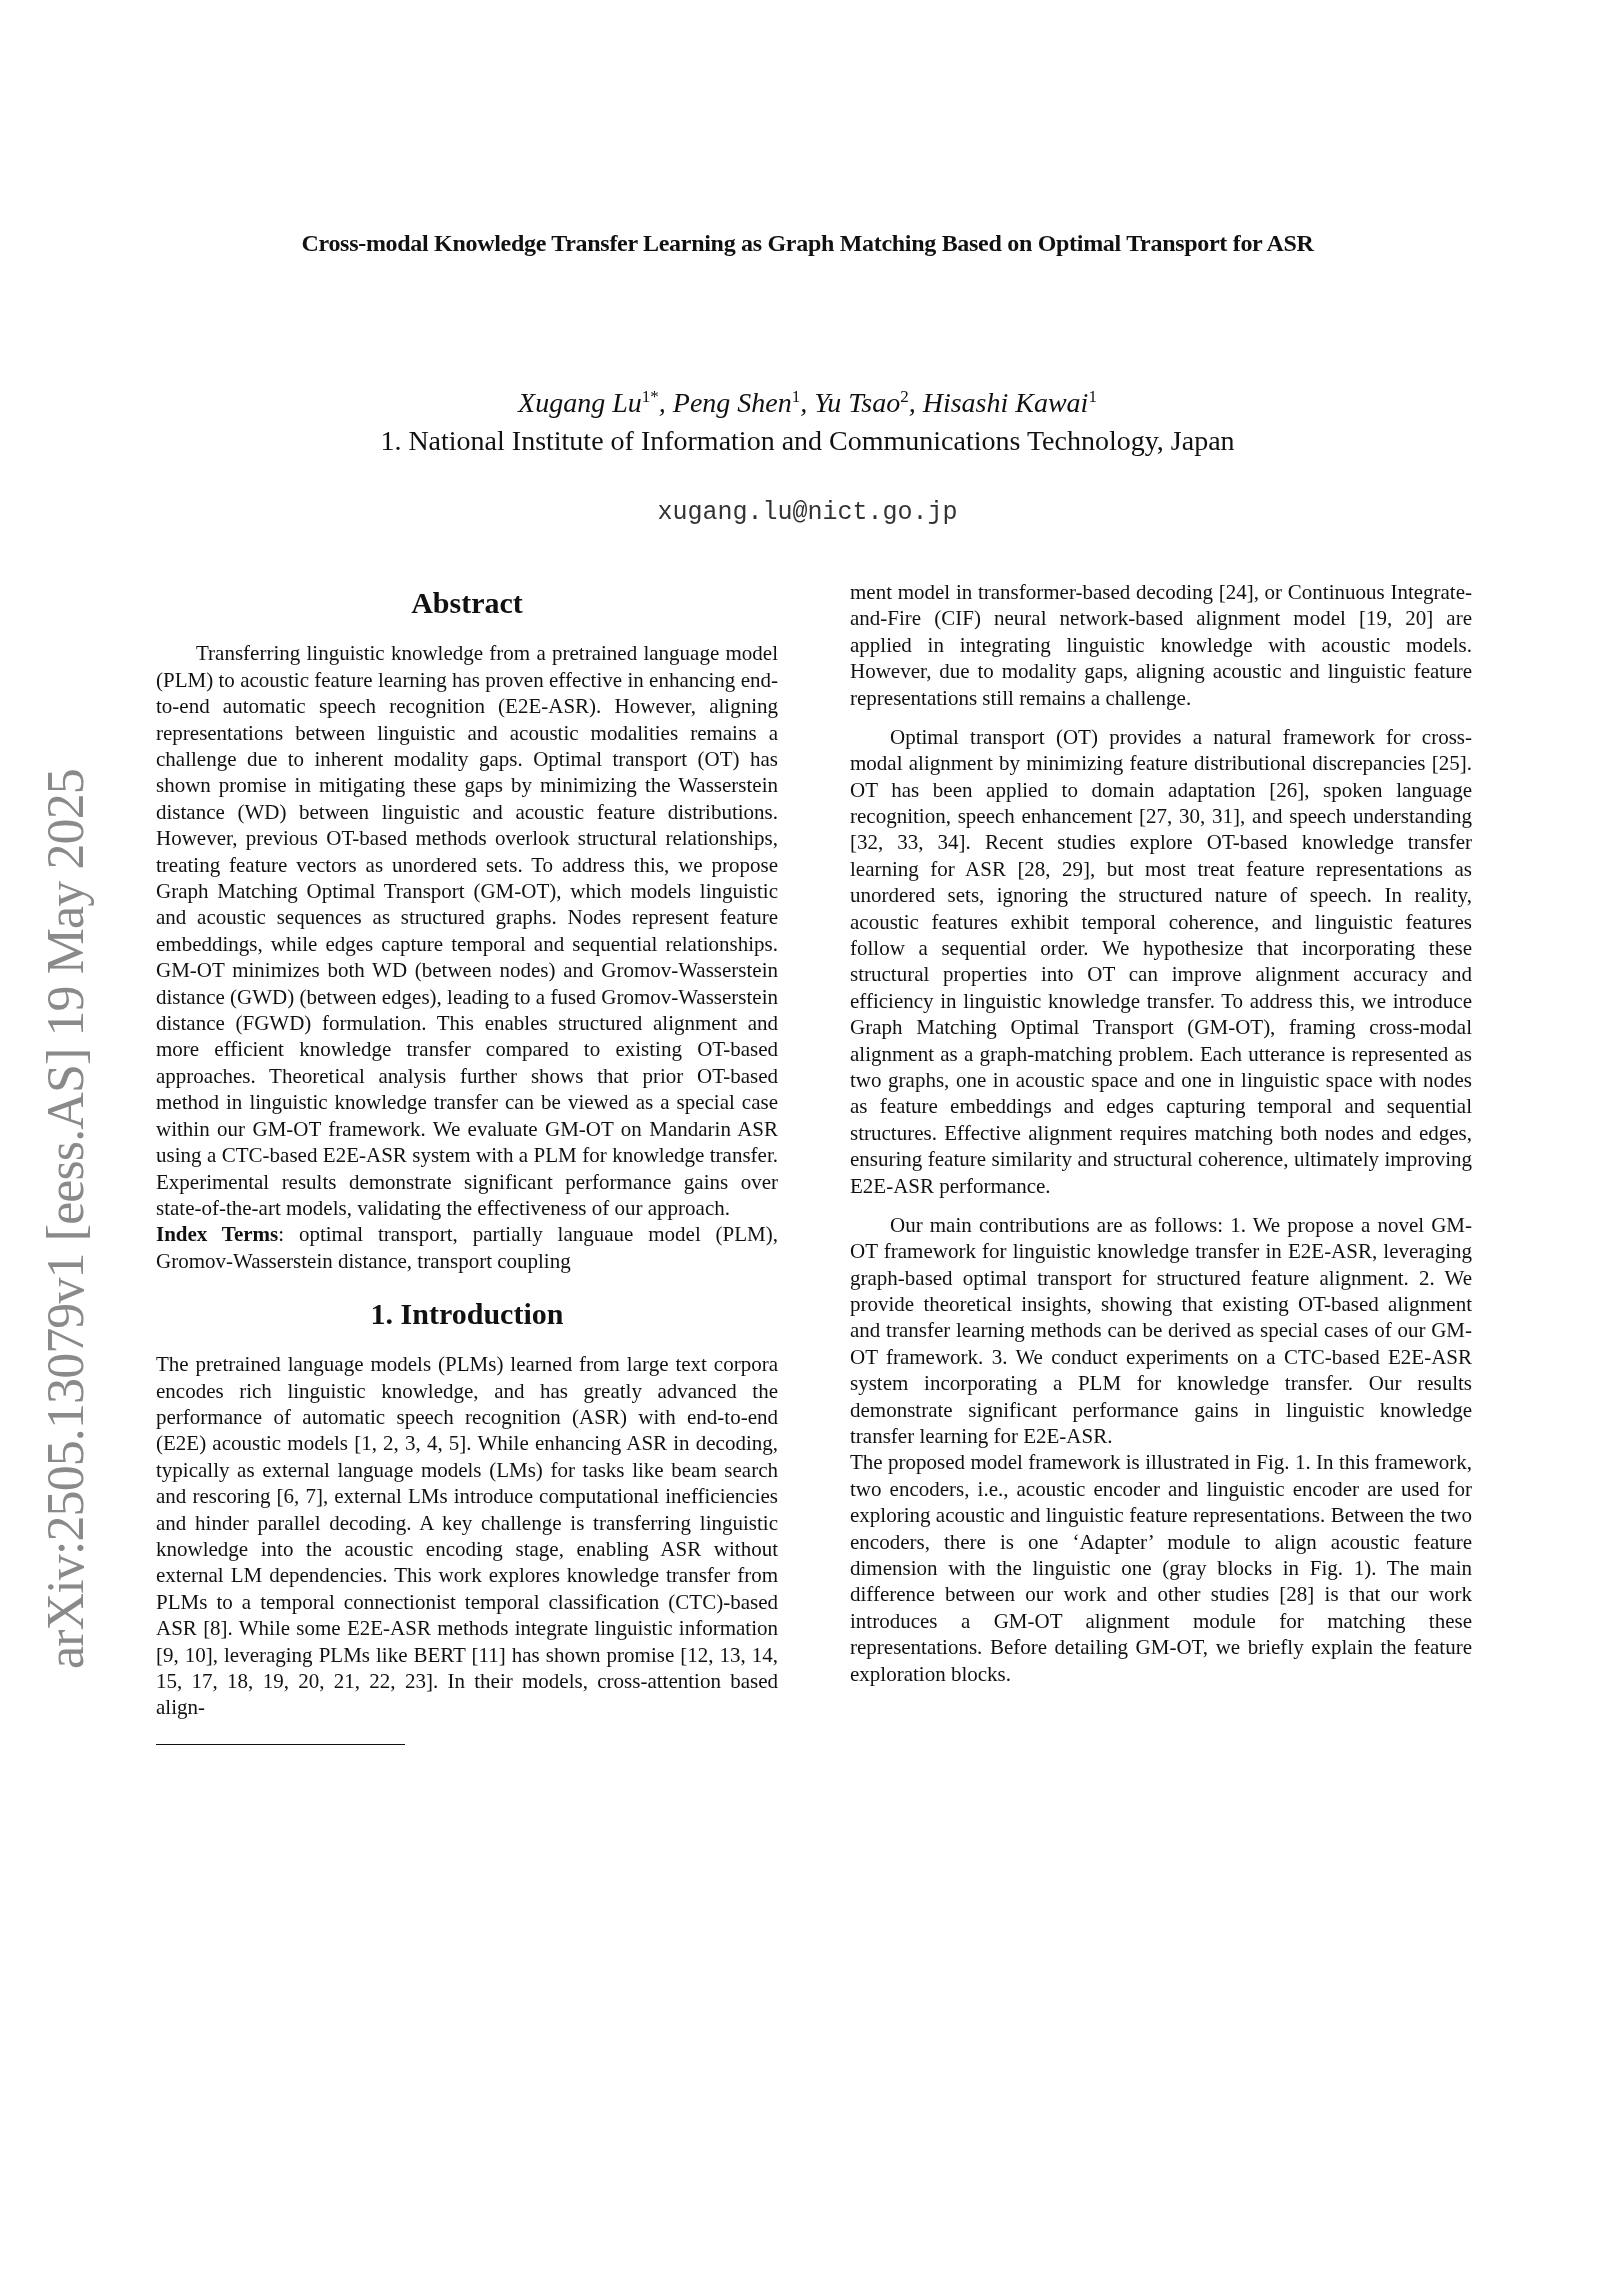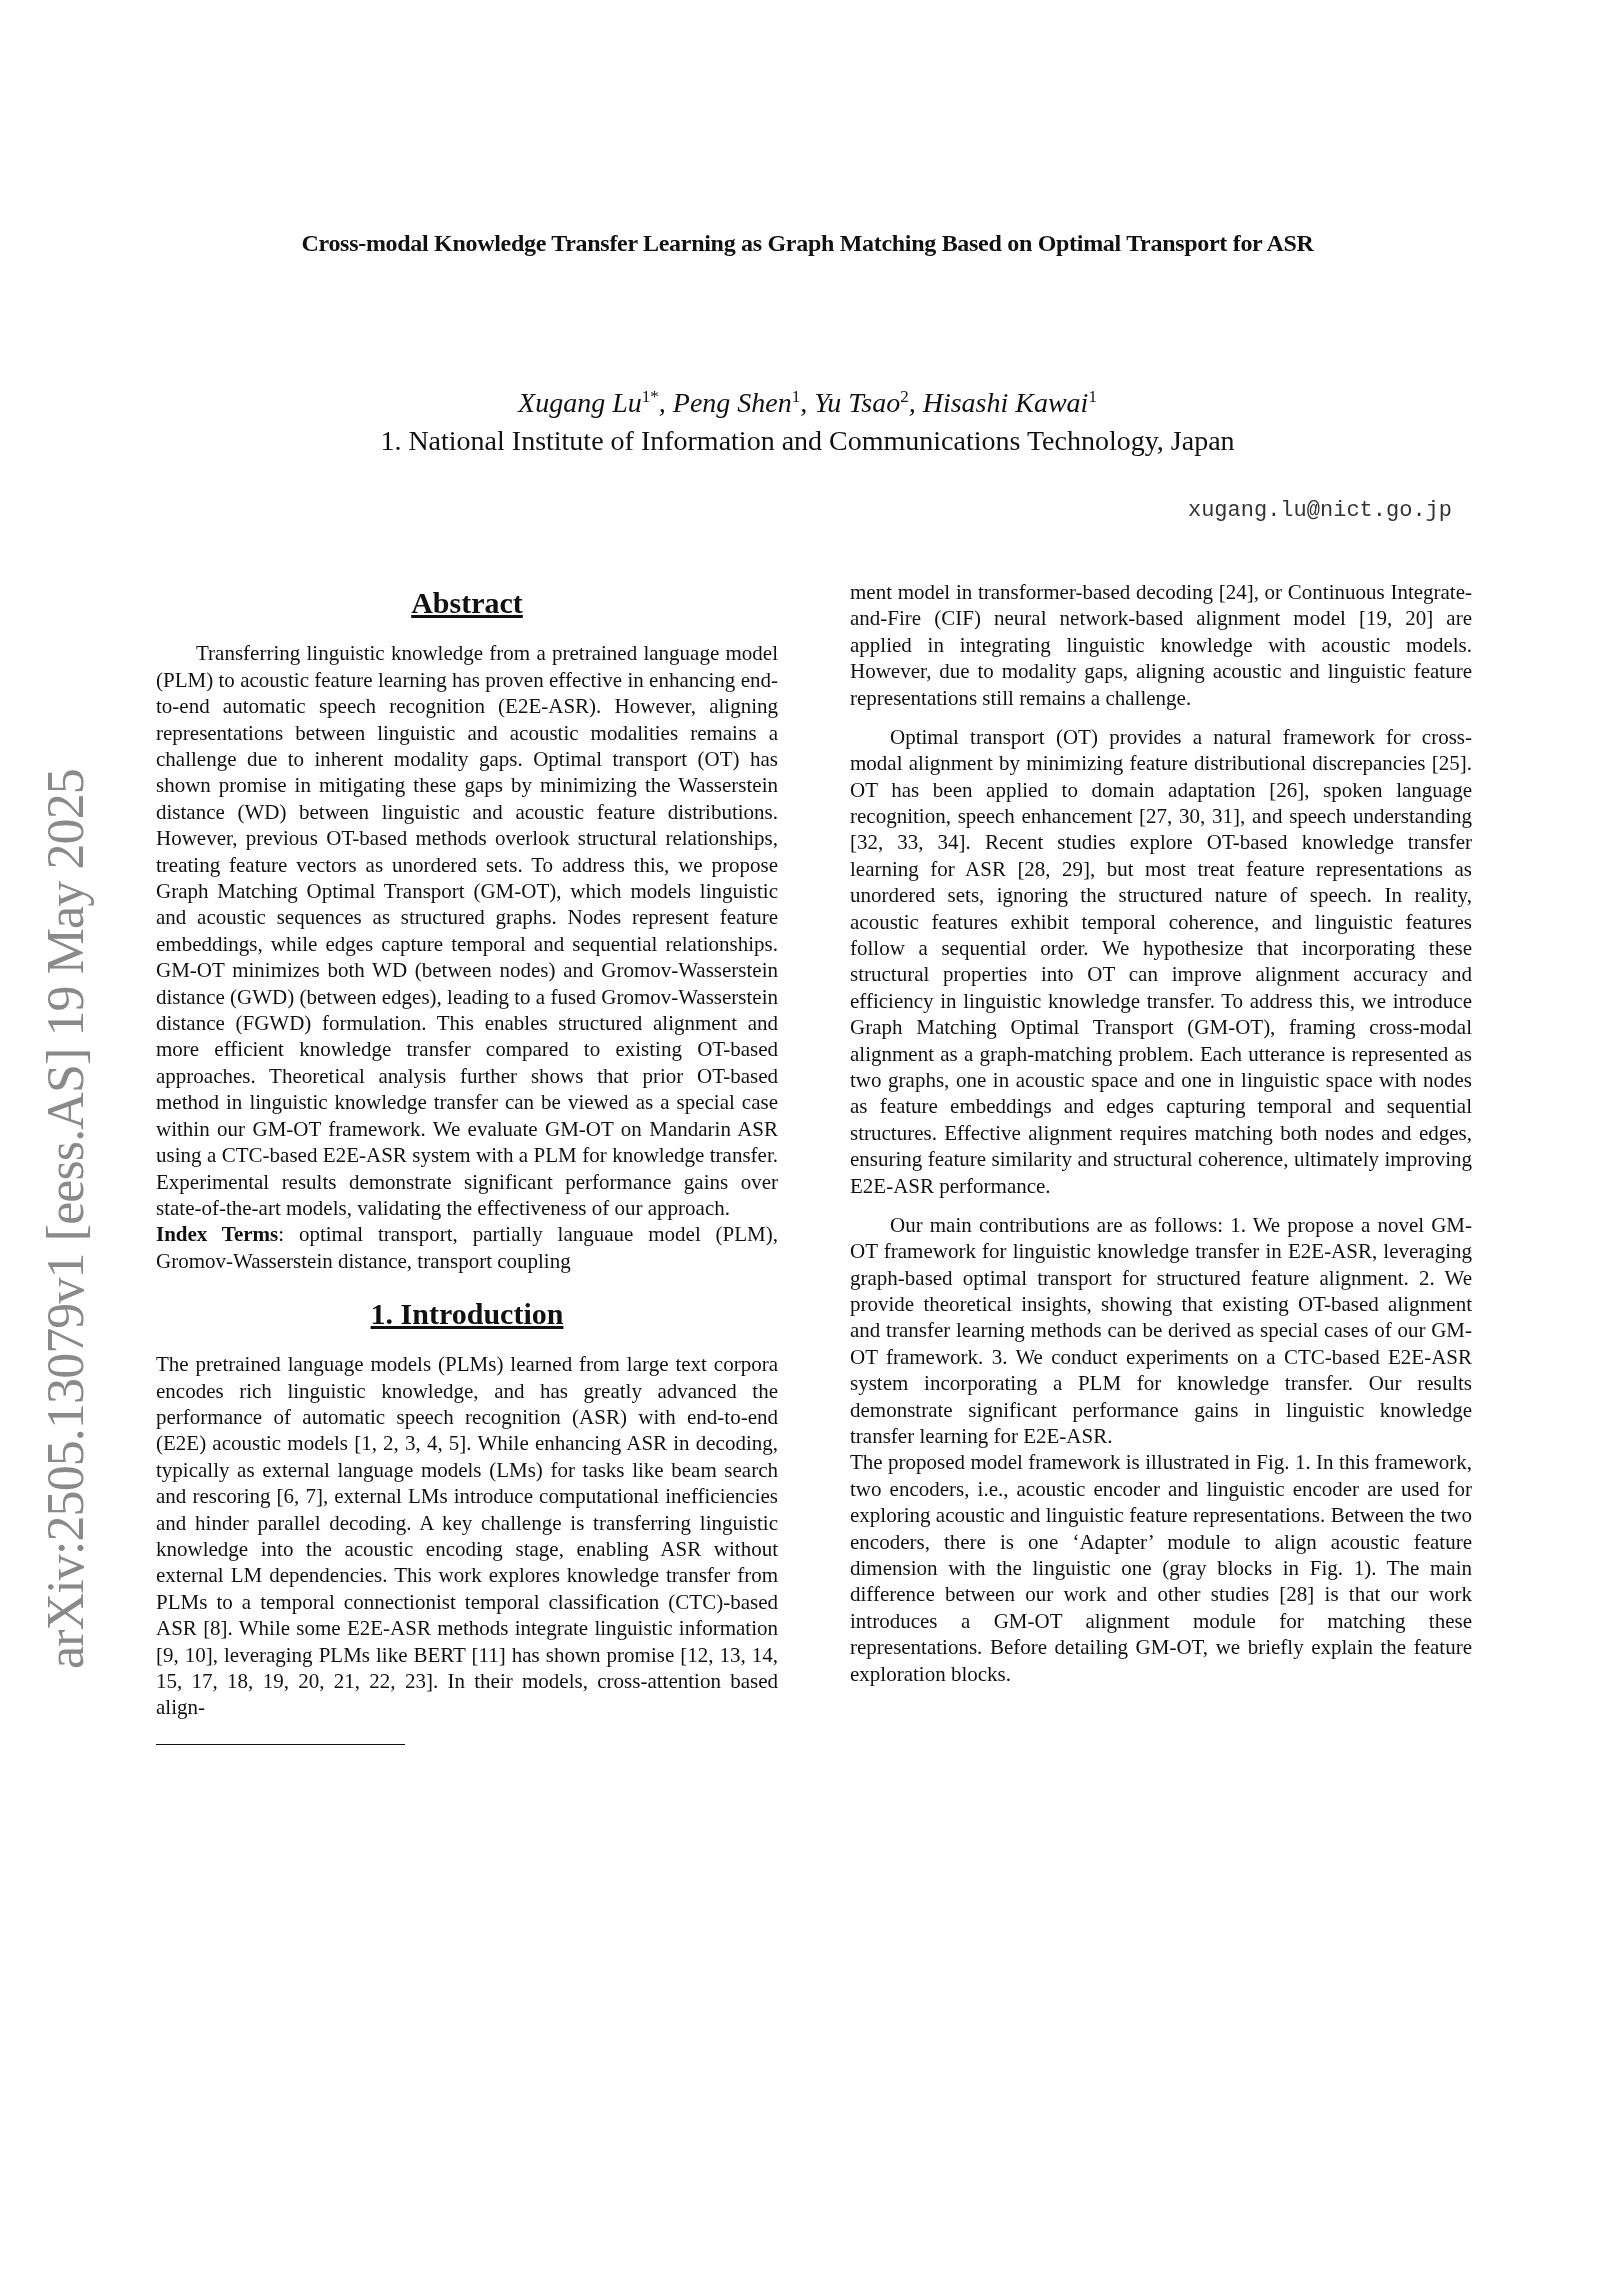--- a/index.html
+++ b/index.html
@@ -13,40 +13,39 @@
     letter-spacing: -0.3px;
   }
   .authors {
     position: absolute; left: 163px; width: 1289px; top: 378px;
     text-align: center; font-size: 28px; line-height: 38px;
   }
   .authors .names { font-style: italic; }
   .authors sup { font-size: 17px; font-style: normal; }
   .email {
     position: absolute; left: 163px; width: 1289px; top: 498px;
-    text-align: right; font-family: "Liberation Mono", "DejaVu Sans Mono", monospace;
-    font-size: 22px; color: #333;
+    text-align: center; font-family: "Liberation Mono", "DejaVu Sans Mono", monospace;
+    font-size: 25px; color: #333;
   }
   .stamp {
     position: absolute; left: 36px; top: 1669px;
     transform: rotate(-90deg); transform-origin: left top;
     font-size: 52px; color: #8a8a8a; white-space: nowrap; letter-spacing: -0.9px;
     font-family: "Liberation Serif", serif;
   }
   .col {
     position: absolute; top: 579px; width: 622px;
     font-size: 21px; line-height: 26.4px; text-align: justify;
     hyphens: manual;
   }
   .col.left { left: 156px; }
   .col.right { left: 850px; }
   h2 {
     font-size: 30px; text-align: center; font-weight: bold; margin: 5.4px 0 18px 0;
     line-height: 38px;
-    text-decoration: underline;
   }
   p { margin: 0; }
   p.indent { text-indent: 40px; }
   p.gap { margin-top: 12.7px; }
   .sec { margin-top: 21px; }
   .index-terms b { font-weight: bold; }
   .footnote-rule {
     width: 249px; border-top: 1.8px solid #111; margin-top: 23.5px; margin-bottom: 5.4px;
   }
   .footnote { font-size: 18px; line-height: 23.5px; text-indent: 40px; }

